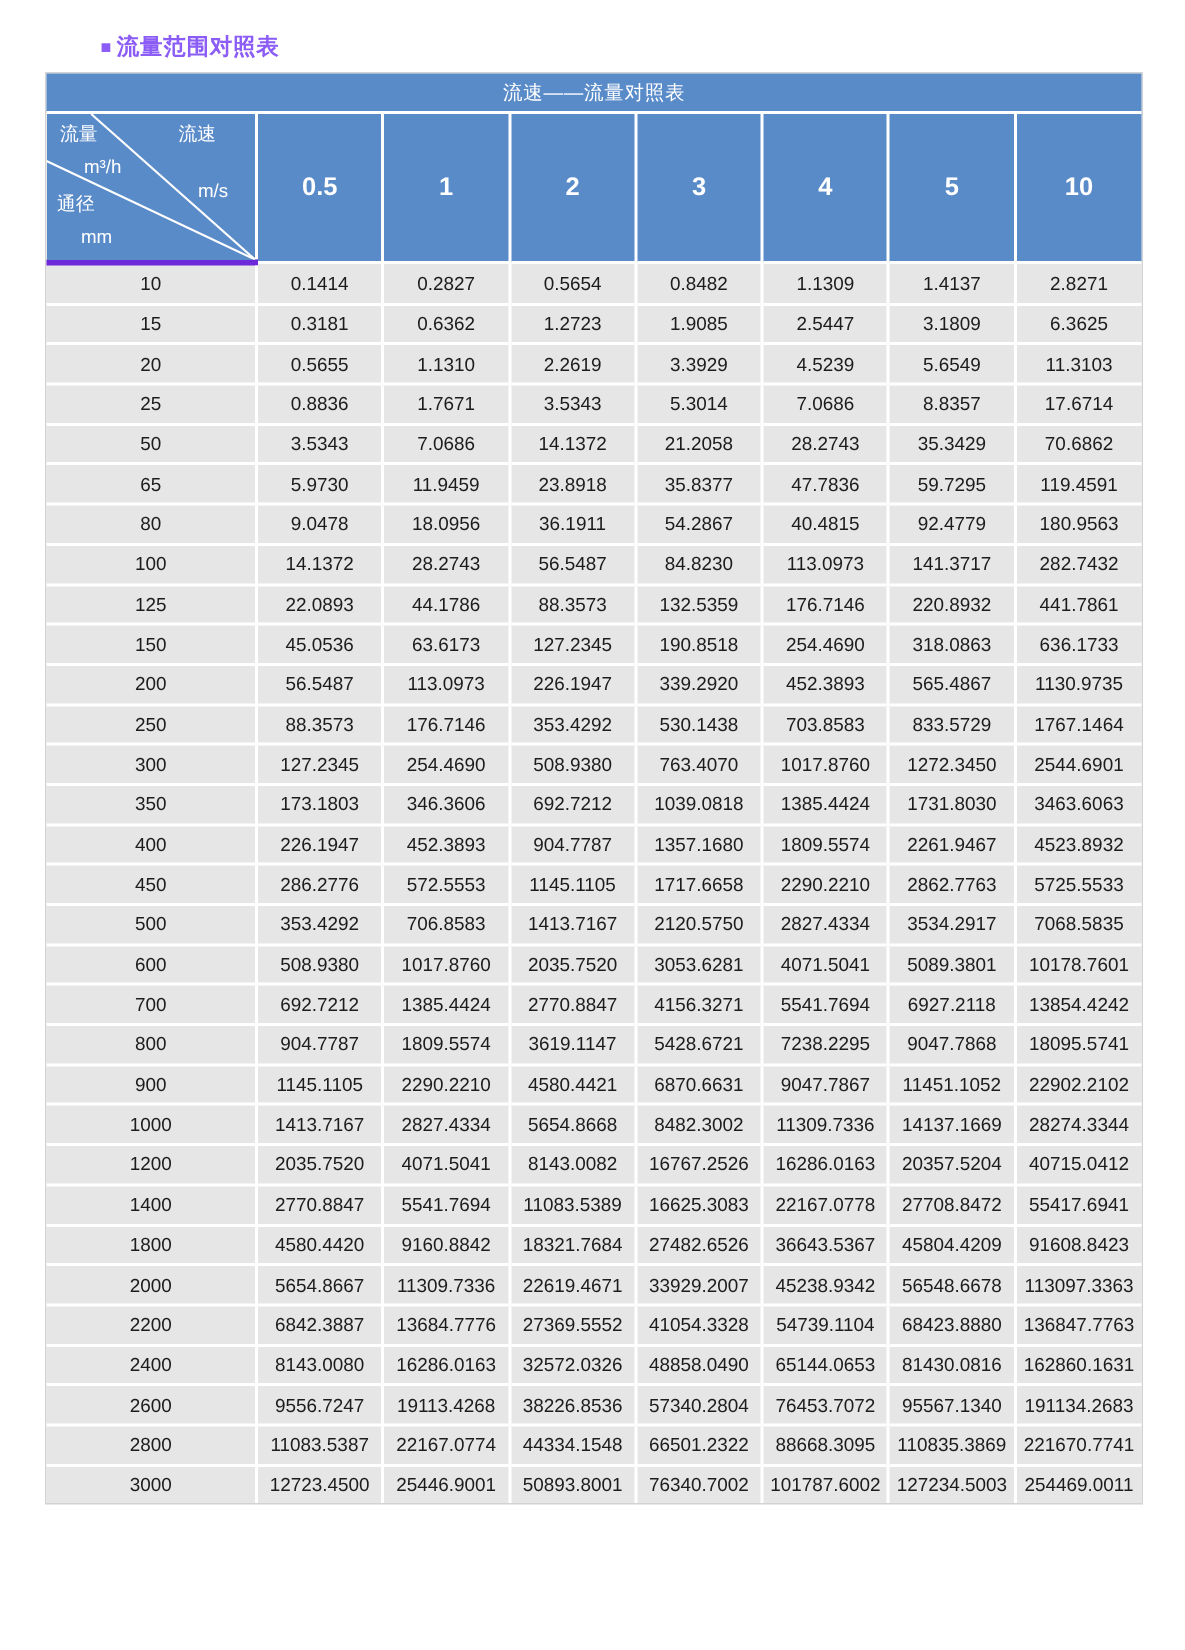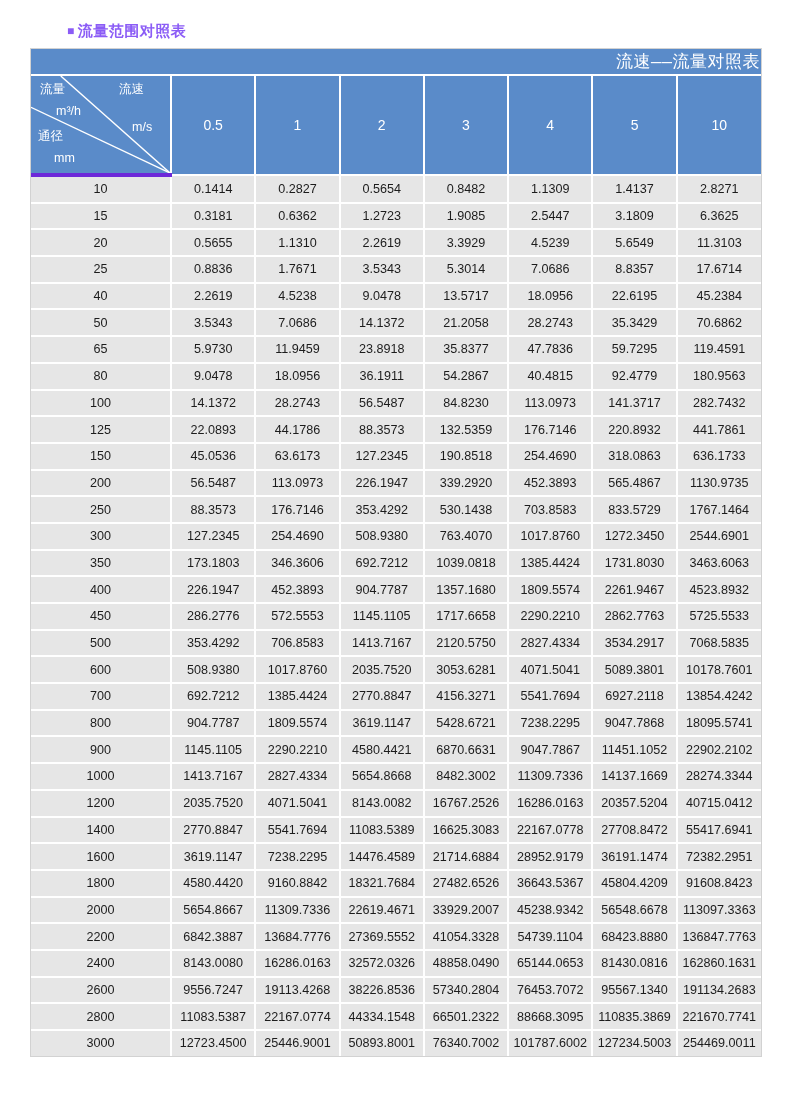--- a/index.html
+++ b/index.html
@@ -16,28 +16,28 @@
 
   .table-wrap{
     position:absolute;left:30px;top:48px;width:730px;
     border:1px solid #d2d2d2;background:#fff;
   }
   table{border-collapse:collapse;width:100%;table-layout:fixed;}
 
   
   th.caption{
     background:#5a8bc9;color:#fff;font-weight:normal;
-    font-size:17px;height:23px;text-align:right;
-    border-bottom:2px solid #fff;letter-spacing:.5px;font-family:Liberation Mono, monospace;
+    font-size:13px;height:23px;text-align:center;
+    border-bottom:2px solid #fff;letter-spacing:.5px;
   }
 
   
   thead th.vel{
-    background:#5a8bc9;color:#fff;font-weight:normal;
-    font-size:14px;height:96px;text-align:center;
+    background:#5a8bc9;color:#fff;font-weight:bold;
+    font-size:17px;height:96px;text-align:center;
     border-bottom:2px solid #fff;
   }
   thead th + th{border-left:2px solid #fff;}
 
   th.corner{
     background:#5a8bc9;position:relative;padding:0;height:96px;
     border-bottom:4px solid #6d28d9;
   }
   th.corner svg{position:absolute;left:0;top:0;width:100%;height:100%;}
   th.corner .lbl{
@@ -140,30 +140,20 @@
           <td>25</td>
           <td>0.8836</td>
           <td>1.7671</td>
           <td>3.5343</td>
           <td>5.3014</td>
           <td>7.0686</td>
           <td>8.8357</td>
           <td>17.6714</td>
         </tr>
         <tr>
-          <td>40</td>
-          <td>2.2619</td>
-          <td>4.5238</td>
-          <td>9.0478</td>
-          <td>13.5717</td>
-          <td>18.0956</td>
-          <td>22.6195</td>
-          <td>45.2384</td>
-        </tr>
-        <tr>
           <td>50</td>
           <td>3.5343</td>
           <td>7.0686</td>
           <td>14.1372</td>
           <td>21.2058</td>
           <td>28.2743</td>
           <td>35.3429</td>
           <td>70.6862</td>
         </tr>
         <tr>
@@ -350,30 +340,20 @@
           <td>1400</td>
           <td>2770.8847</td>
           <td>5541.7694</td>
           <td>11083.5389</td>
           <td>16625.3083</td>
           <td>22167.0778</td>
           <td>27708.8472</td>
           <td>55417.6941</td>
         </tr>
         <tr>
-          <td>1600</td>
-          <td>3619.1147</td>
-          <td>7238.2295</td>
-          <td>14476.4589</td>
-          <td>21714.6884</td>
-          <td>28952.9179</td>
-          <td>36191.1474</td>
-          <td>72382.2951</td>
-        </tr>
-        <tr>
           <td>1800</td>
           <td>4580.4420</td>
           <td>9160.8842</td>
           <td>18321.7684</td>
           <td>27482.6526</td>
           <td>36643.5367</td>
           <td>45804.4209</td>
           <td>91608.8423</td>
         </tr>
         <tr>

